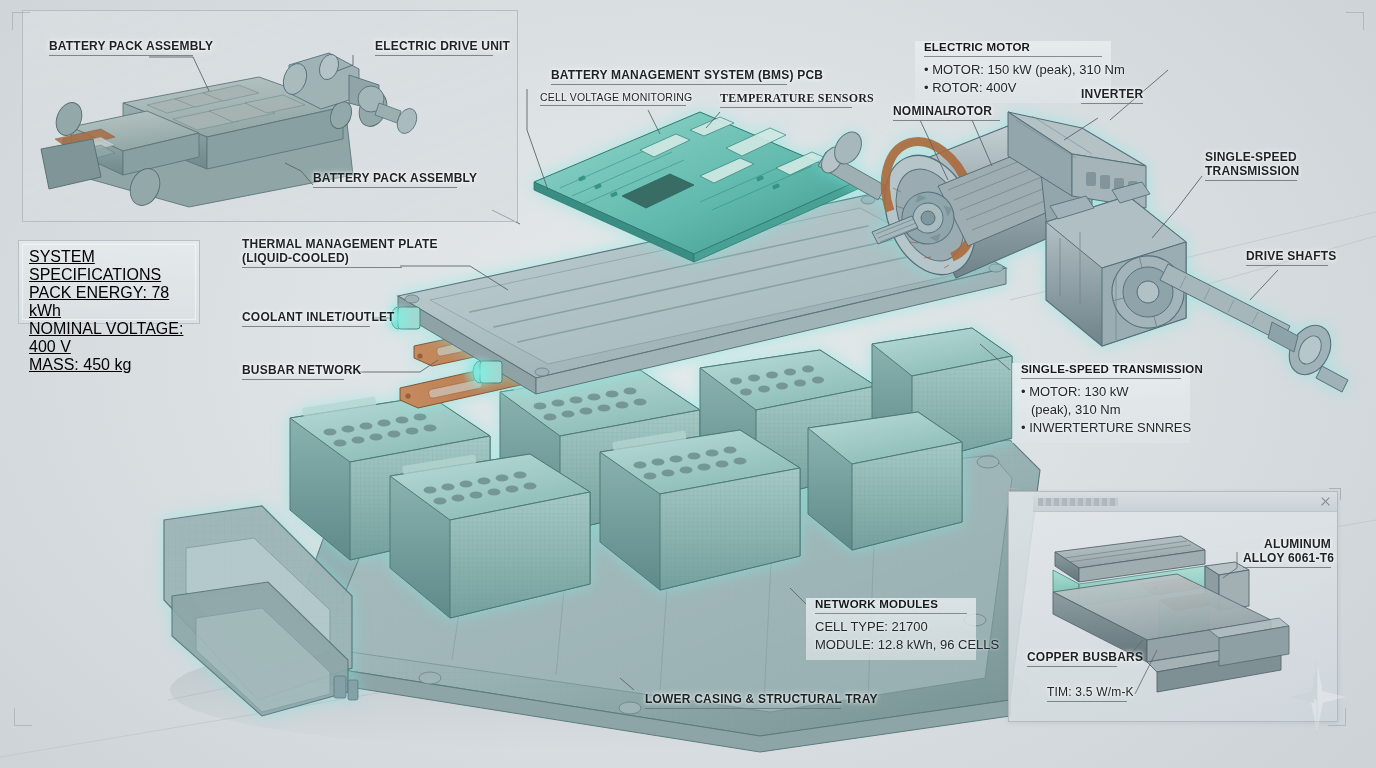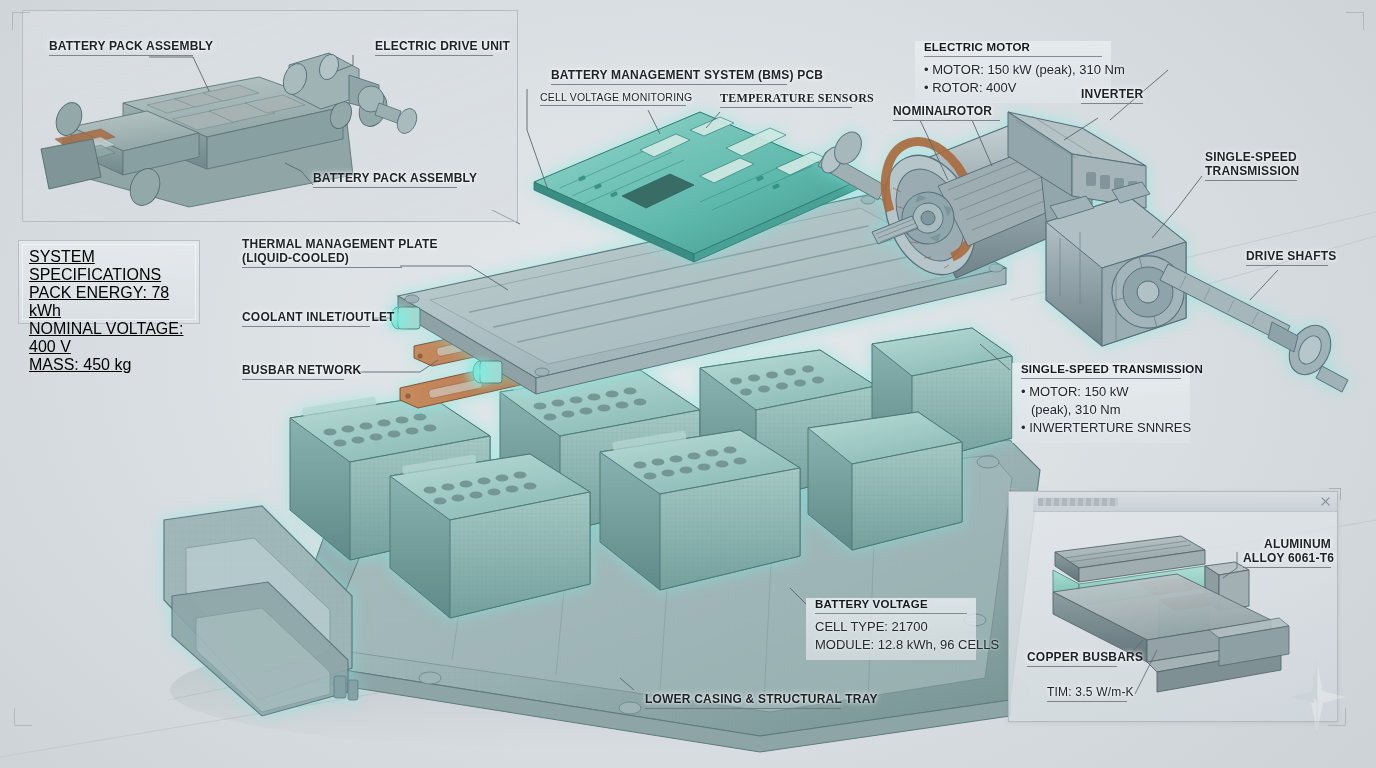--- a/index.html
+++ b/index.html
@@ -736,27 +736,27 @@
     <div class="rule"></div>
   </div>
   <div class="callout" style="left:1246px; top:249px; width:82px;">
     <div class="ctext">DRIVE SHAFTS</div>
     <div class="rule"></div>
   </div>
 
   <div class="databox" style="left:1012px; top:363px; width:178px;">
     <div class="dtitle">SINGLE-SPEED TRANSMISSION</div>
     <div class="drule"></div>
-    <div class="dline">•&nbsp;<span>MOTOR: 150 kW</span></div>
+    <div class="dline">•&nbsp;<span>MOTOR: 130 kW</span></div>
     <div class="dline" style="padding-left:10px;">(peak), 310 Nm</div>
     <div class="dline">•&nbsp;<span>INWERTERTURE SNNRES</span></div>
   </div>
 
   <div class="databox" style="left:806px; top:598px; width:170px;">
-    <div class="dtitle">BATTERY VOLTAGE</div>
+    <div class="dtitle">NETWORK MODULES</div>
     <div class="drule"></div>
     <div class="dline">CELL TYPE: 21700</div>
     <div class="dline">MODULE: 12.8 kWh, 96 CELLS</div>
   </div>
 
   <div class="callout" style="left:645px; top:692px; width:196px;">
     <div class="ctext">LOWER CASING &amp; STRUCTURAL TRAY</div>
     <div class="rule"></div>
   </div>
 

